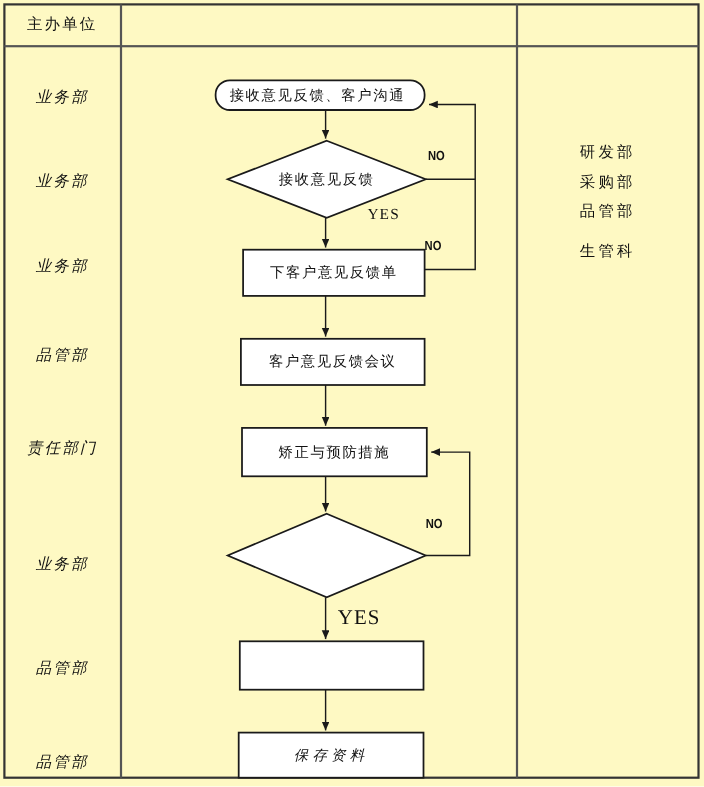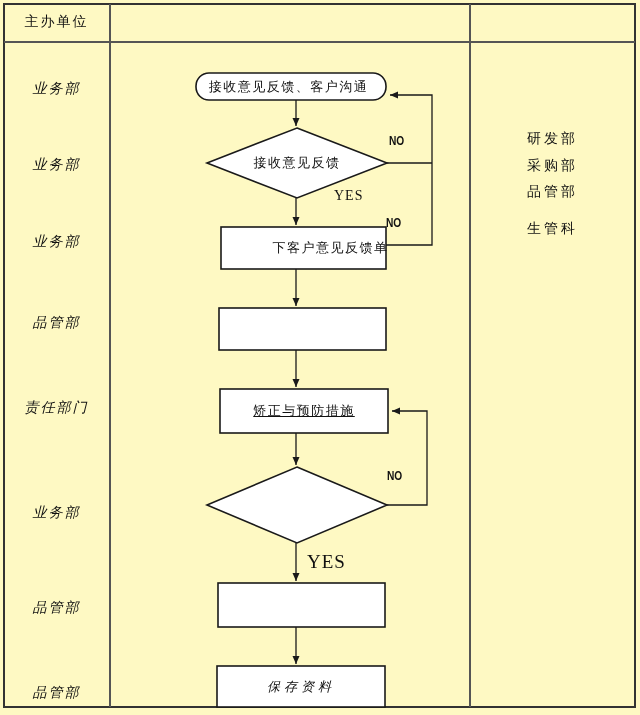--- a/index.html
+++ b/index.html
@@ -82,22 +82,23 @@
     <rect class="shape" x="221" y="227" width="165" height="42"></rect>
     <rect class="shape" x="219" y="308" width="167" height="42"></rect>
     <rect class="shape" x="220" y="389" width="168" height="44"></rect>
     <polygon class="shape" points="297,467 387,505 297,543 207,505"></polygon>
     <rect class="shape" x="218" y="583" width="167" height="44"></rect>
     <rect class="shape" x="217" y="666" width="168" height="41"></rect>
   </svg>
 
   <div class="node-label" style="left:192px;top:73px;width:193px;height:27px;">接收意见反馈、客户沟通</div>
   <div class="node-label" style="left:207px;top:128px;width:180px;height:70px;">接收意见反馈</div>
-  <div class="node-label" style="left:221px;top:227px;width:165px;height:42px;padding-left:27px;">下客户意见反馈单</div>
-  <div class="node-label" style="left:220px;top:389px;width:168px;height:44px;text-decoration:underline;">矫正与预防措施</div>
+  <div class="node-label" style="left:221px;top:227px;width:165px;height:42px;">下客户意见反馈单</div>
+  <div class="node-label" style="left:219px;top:308px;width:167px;height:42px;">客户意见反馈会议</div>
+  <div class="node-label" style="left:220px;top:389px;width:168px;height:44px;">矫正与预防措施</div>
   <div class="node-label" style="left:217px;top:666px;width:168px;height:41px;letter-spacing:4px;font-style:italic;">保存资料</div>
 
   <div class="branch no" style="left:389px;top:134px;">NO</div>
   <div class="branch yes" style="left:334px;top:188px;">YES</div>
   <div class="branch no" style="left:386px;top:216px;">NO</div>
   <div class="branch no" style="left:387px;top:469px;">NO</div>
   <div class="branch yes-big" style="left:307px;top:551px;">YES</div>
 
 </div>
 

